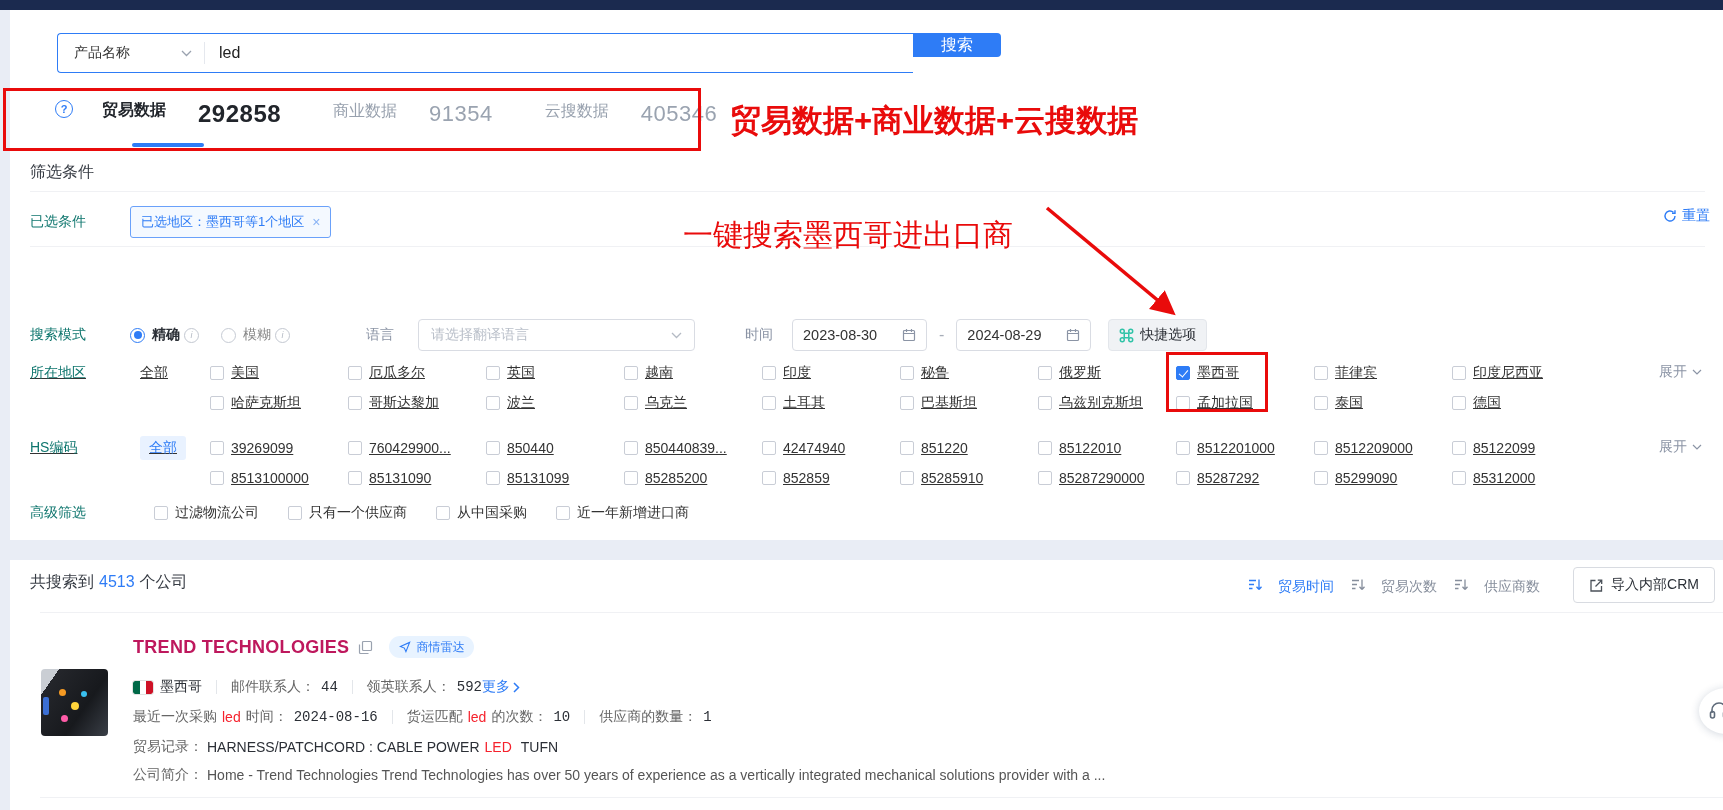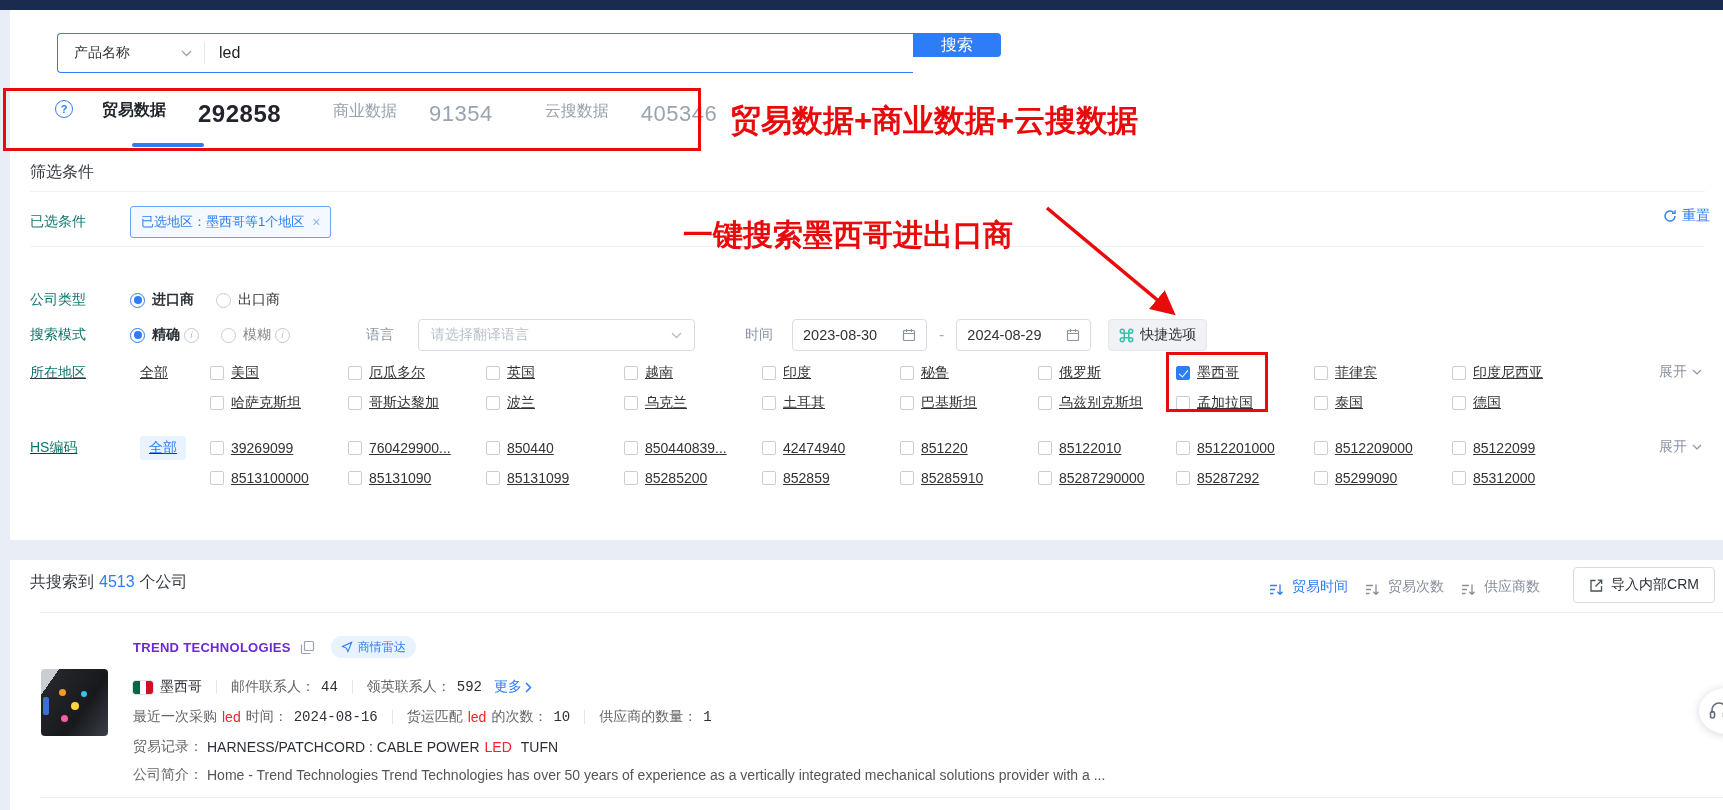--- a/index.html
+++ b/index.html
@@ -81,61 +81,61 @@
   .cb.checked .box{background:#2e7cf6;border-color:#2e7cf6;}
   .cb.checked .box::after{content:"";position:absolute;left:4px;top:1px;width:4px;height:8px;
        border:solid #fff;border-width:0 1.8px 1.8px 0;transform:rotate(40deg);}
   .expand{position:absolute;right:21px;top:5px;display:flex;align-items:center;gap:5px;
           color:#8b94a5;font-size:14px;cursor:pointer;}
 
   
   .summary{position:absolute;left:30px;top:572px;font-size:16px;color:#383d45;}
   .summary .cnt{color:#2e7cf6;margin:0 5px;}
   .sorts{position:absolute;right:183px;top:578px;display:flex;align-items:center;gap:17px;}
-  .sort{display:flex;align-items:flex-end;gap:9px;font-size:14px;color:#868e9c;cursor:pointer;}
+  .sort{display:flex;align-items:flex-start;gap:16px;font-size:14px;color:#868e9c;cursor:pointer;}
   .sort.on{color:#2e7cf6;}
   .crm-btn{position:absolute;right:8px;top:567px;height:36px;display:flex;align-items:center;gap:7px;
        background:#fff;border:1px solid #d8dbe1;border-radius:4px;padding:0 15px;font-size:14px;
        color:#2c3138;cursor:pointer;font-family:inherit;}
   .hr-b{position:absolute;left:40px;right:0;top:612px;border-top:1px solid #f0f1f4;}
   .hr-c{position:absolute;left:40px;right:0;top:797px;border-top:1px solid #f0f1f4;}
 
   .thumb{position:absolute;left:41px;top:669px;width:67px;height:67px;border-radius:4px;overflow:hidden;
          background:linear-gradient(125deg,#caced4 0%,#caced4 16%,#24262b 16%,#17191d 62%,#3a3f47 100%);}
   .thumb .dot{position:absolute;border-radius:50%;}
   .name-row{position:absolute;left:133px;top:636px;display:flex;align-items:center;}
-  .cname{font-size:13px;font-weight:bold;color:#6d28d9;letter-spacing:.3px;cursor:pointer;}
+  .cname{font-size:18px;font-weight:bold;color:#be185d;letter-spacing:.3px;cursor:pointer;}
   .copy{margin-left:9px;cursor:pointer;display:flex;}
   .badge{margin-left:16px;height:22px;display:flex;align-items:center;gap:5px;background:#e8f3ff;
          color:#2e7cf6;font-size:12px;border-radius:11px;padding:0 10px;cursor:pointer;}
   .meta-row,.p-row,.t-row,.i-row{position:absolute;left:133px;display:flex;align-items:center;font-size:14px;}
   .meta-row{top:678px;}
   .p-row{top:708px;}
   .t-row{top:738px;}
   .i-row{top:766px;}
   .sep{width:1px;height:14px;background:#e3e6ea;margin:0 14px;}
   .glabel{color:#666;}
   .gval{color:#2b2f36;margin-left:6px;font-family:Liberation Mono, monospace;}
   .kw{color:#f5222d;margin:0 5px;}
-  .more{color:#2e7cf6;margin-left:12px;display:flex;align-items:center;gap:3px;cursor:pointer;}
+  .more{color:#2e7cf6;display:flex;align-items:center;gap:3px;cursor:pointer;}
   .flag{display:inline-flex;width:20px;height:13px;border-radius:2px;overflow:hidden;margin-right:7px;
         outline:1px solid #e2e2e2;}
   .flag i{flex:1;}
   .country{color:#2b2f36;}
   .intro{color:#555;}
   .tval{color:#2b2f36;margin-left:4px;}
 
   .headset{position:absolute;left:1699px;top:688px;width:46px;height:46px;border-radius:50%;background:#fff;
            box-shadow:0 1px 8px rgba(31,56,88,.2);display:flex;align-items:center;padding-left:9px;cursor:pointer;}
 
   
   .anno{position:absolute;pointer-events:none;}
   .anno-box-tabs{left:3px;top:88px;width:692px;height:57px;border:3px solid #e90b0b;}
   .anno-text-1{left:730px;top:100px;font-size:31px;font-weight:900;color:#e90b0b;white-space:nowrap;}
-  .anno-text-2{left:683px;top:215px;font-size:30px;font-weight:700;color:#e90b0b;white-space:nowrap;}
+  .anno-text-2{left:683px;top:215px;font-size:30px;font-weight:400;color:#e90b0b;white-space:nowrap;}
   .anno-box-mexico{left:1166px;top:352px;width:96px;height:54px;border:3px solid #e90b0b;}
   .anno-arrow{left:1035px;top:198px;}
 </style>
 </head>
 <body>
 
 <div class="page">
   <div class="topbar"></div>
   <div class="bg-a"></div>
   <div class="bg-b"></div>
@@ -182,31 +182,20 @@
   </div>
   <div class="reset">
     <svg width="14" height="14" viewBox="0 0 14 14" fill="none" stroke="#2e7cf6" stroke-width="1.4">
         <path d="M12 7a5 5 0 1 1-1.6-3.7"></path>
         <path d="M12 1.2v3h-3"></path>
       </svg>
     <span>重置</span>
   </div>
   <div class="hr" style="top:246px"></div>
 
-  <div class="frow" style="top:286px;height:28px">
-    <span class="flabel">公司类型</span>
-    <label class="radio sel">
-      <span class="rdot"></span>
-      <span class="rtext">进口商</span>
-    </label>
-    <label class="radio">
-      <span class="rdot"></span>
-      <span class="rtext">出口商</span>
-    </label>
-  </div>
 
   <div class="frow" style="top:319px;height:32px">
     <span class="flabel">搜索模式</span>
     <label class="radio sel">
       <span class="rdot"></span>
       <span class="rtext">精确</span>
       <span class="iicon"></span>
     </label>
     <label class="radio">
       <span class="rdot"></span>
@@ -435,20 +424,39 @@
         </label>
     </div>
     <div class="expand">
       <span>展开</span>
       <svg width="10" height="6" viewBox="0 0 10 6">
           <path d="M1 1l4 4 4-4" stroke="#8b94a5" stroke-width="1.2" fill="none"></path>
         </svg>
     </div>
   </div>
 
+  <div class="frow" style="top:498px;height:30px;gap:29px">
+    <span class="flabel" style="flex-basis:95px;width:95px">高级筛选</span>
+    <label class="cb">
+        <span class="box"></span>
+        <span>过滤物流公司</span>
+      </label>
+    <label class="cb">
+        <span class="box"></span>
+        <span>只有一个供应商</span>
+      </label>
+    <label class="cb">
+        <span class="box"></span>
+        <span>从中国采购</span>
+      </label>
+    <label class="cb">
+        <span class="box"></span>
+        <span>近一年新增进口商</span>
+      </label>
+  </div>
 
   <div class="summary">
     <span>共搜索到</span><span class="cnt">4513</span><span>个公司</span>
   </div>
   <div class="sorts">
     <div class="sort on">
       <svg width="14" height="13" viewBox="0 0 14 13" stroke="currentColor" stroke-width="1.3" fill="none">
           <path d="M1 2.5h7M1 6.5h5M1 10.5h3.5"></path>
           <path d="M11 1.5v10m0 0l-2.5-2.7M11 11.5l2.5-2.7"></path>
         </svg>

